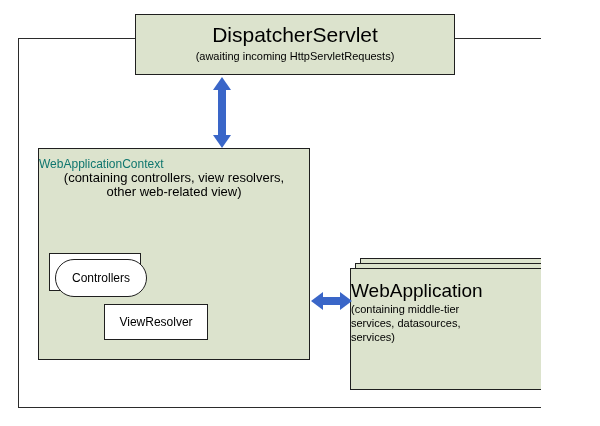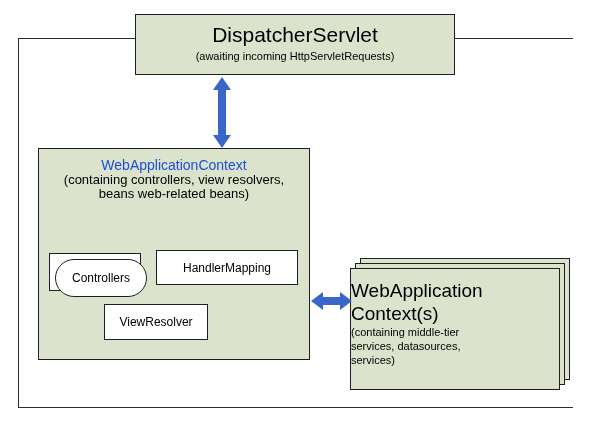--- a/index.html
+++ b/index.html
@@ -7,21 +7,20 @@
     padding: 0;
     background: #ffffff;
     font-family: "Liberation Sans", sans-serif;
   }
   #canvas {
     position: relative;
     width: 541px;
     height: 426px;
     background: #ffffff;
     overflow: hidden;
-    padding-left: 32px;
   }
   .outer-border {
     position: absolute;
     left: 18px;
     top: 38px;
     width: 562px;
     height: 368px;
     border: 1px solid #2b2b2b;
     background: #ffffff;
   }
@@ -63,24 +62,23 @@
   }
   
   #wac-box {
     left: 38px;
     top: 148px;
     width: 272px;
     height: 212px;
     z-index: 2;
   }
   #wac-box .big-title {
-    font-size: 14px;
-    text-align: center;
+    font-size: 12px;
     margin-top: 8px;
-    color: #1d4ed8;
+    color: #0f766e;
   }
   #wac-box .sub-line {
     font-size: 13px;
     text-align: center;
     line-height: 14px;
     color: #000000;
   }
   
   #controllers-back {
     left: 10px;
@@ -214,47 +212,43 @@
 
   <div class="arrow-v">
     <div class="head-up"></div>
     <div class="shaft-v"></div>
     <div class="head-down"></div>
   </div>
 
   <div class="green-box" id="wac-box">
     <div class="big-title">WebApplicationContext</div>
     <div class="sub-line">(containing controllers, view resolvers,</div>
-    <div class="sub-line">beans web-related beans)</div>
+    <div class="sub-line">other web-related view)</div>
 
     <div class="white-box" id="controllers-back"></div>
     <div class="white-box" id="controllers-front">
       <span>Controllers</span>
     </div>
 
-    <div class="white-box" id="handler-mapping-box">
-      <span>HandlerMapping</span>
-    </div>
 
     <div class="white-box" id="view-resolver-box">
       <span>ViewResolver</span>
     </div>
   </div>
 
   <div class="arrow-h">
     <div class="head-left"></div>
     <div class="shaft-h"></div>
     <div class="head-right"></div>
   </div>
 
   <div class="green-box stack-back-2"></div>
   <div class="green-box stack-back-1"></div>
   <div class="green-box" id="middle-tier-box">
     <div class="big-title">
       <div>WebApplication</div>
-      <div>Context(s)</div>
     </div>
     <div class="sub-line">(containing middle-tier</div>
     <div class="sub-line">services, datasources,</div>
     <div class="sub-line">services)</div>
   </div>
 
 </div>
 
 </body></html>

